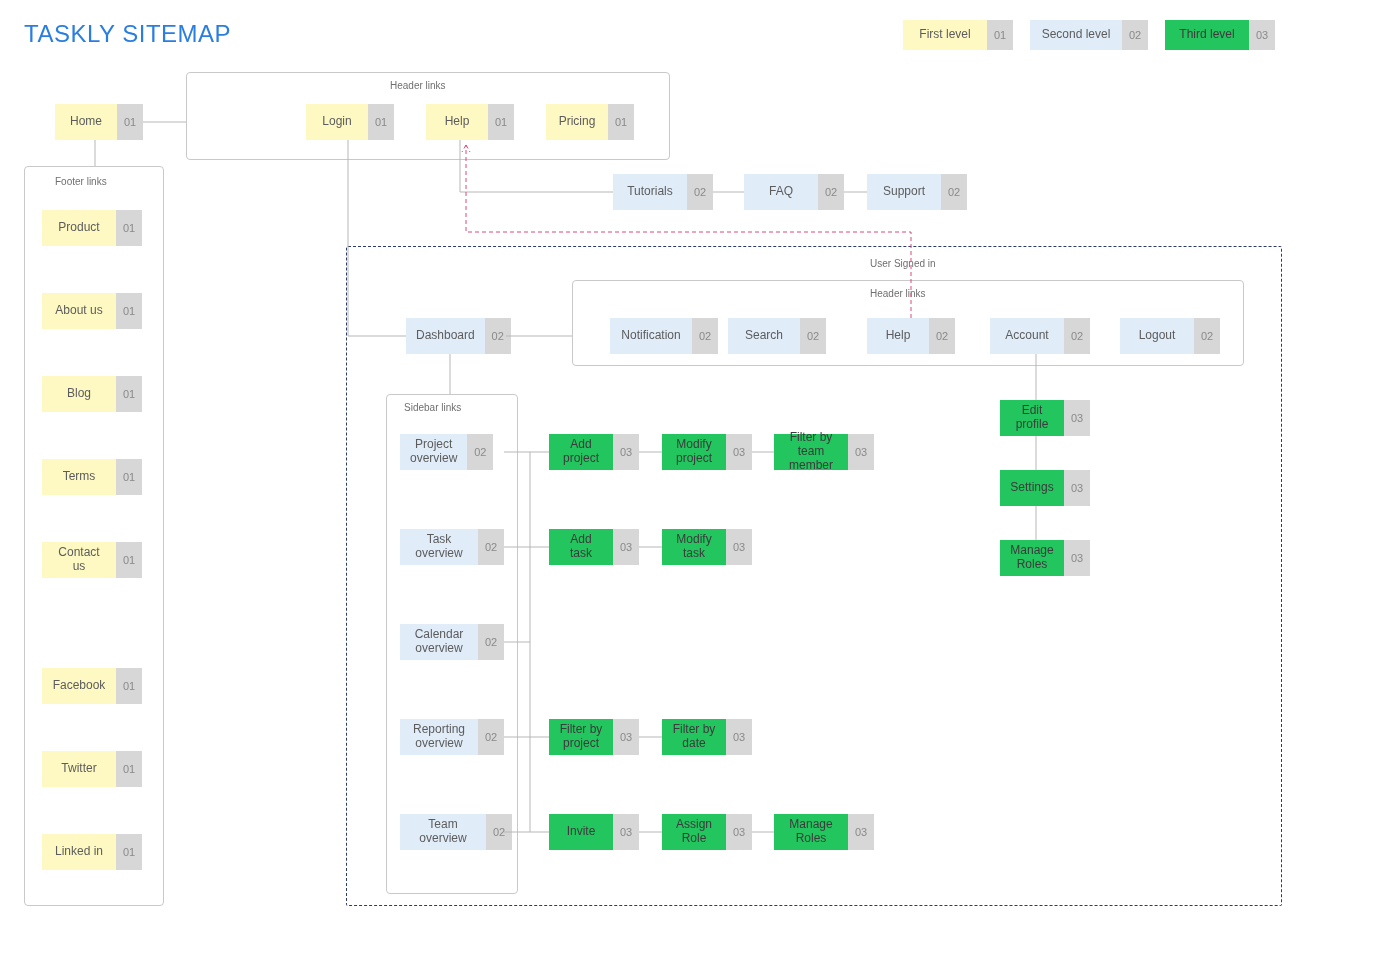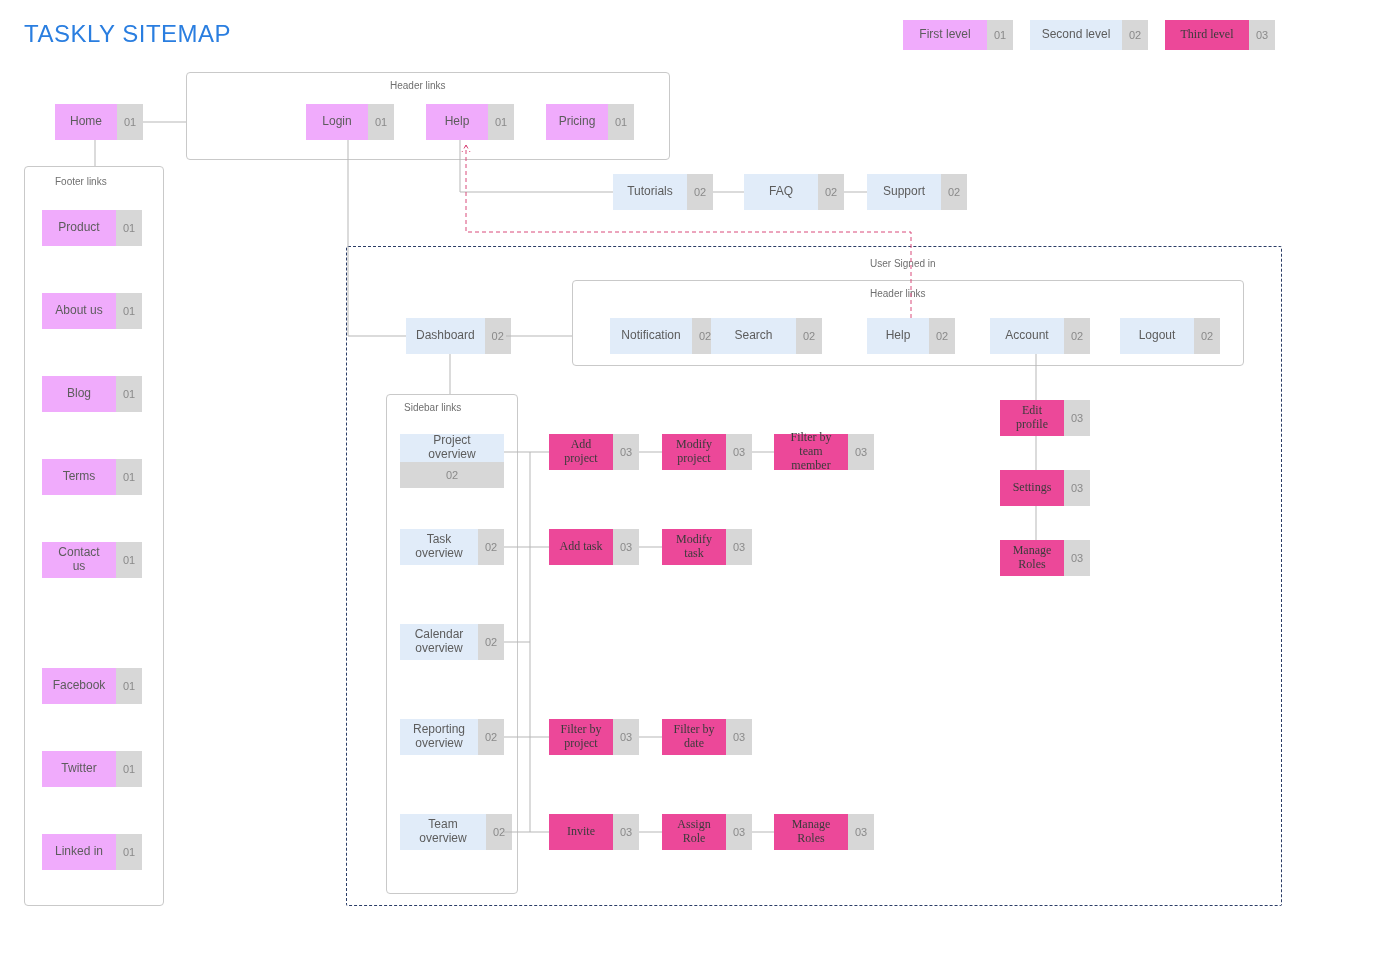--- a/index.html
+++ b/index.html
@@ -44,25 +44,25 @@
     color: #5c5c5c;
   }
   .node .num {
     flex: 0 0 26px;
     display: flex;
     align-items: center;
     justify-content: center;
     font-size: 11px;
     color: #8a8a8a;
   }
-  .lvl1 .lbl { background: #f0abfc; }
+  .lvl1 .lbl { background: #fef9c3; }
   .lvl1 .num { background: #d7d7d7; }
   .lvl2 .lbl { background: #e1ecf9; }
   .lvl2 .num { background: #d7d7d7; }
-  .lvl3 .lbl { background: #ec4899; color: #3b3b3b; font-family: Liberation Serif, serif; }
+  .lvl3 .lbl { background: #22c55e; color: #3b3b3b; }
   .lvl3 .num { background: #d7d7d7; }
 
   
   .group {
     position: absolute;
     border: 1px solid #c9c9c9;
     border-radius: 4px;
     box-sizing: border-box;
     background: transparent;
   }
@@ -195,21 +195,21 @@
     <div class="num">02</div>
   </div>
 
   <div class="group" style="left:572px; top:280px; width:672px; height:86px;"></div>
   <div class="group-title" style="left:870px; top:288px;">Header links</div>
 
   <div class="node lvl2" style="left:610px; top:318px; width:108px;">
     <div class="lbl">Notification</div>
     <div class="num">02</div>
   </div>
-  <div class="node lvl2" style="left:711px; top:318px; width:111px;">
+  <div class="node lvl2" style="left:728px; top:318px; width:98px;">
     <div class="lbl">Search</div>
     <div class="num">02</div>
   </div>
   <div class="node lvl2" style="left:867px; top:318px; width:88px;">
     <div class="lbl">Help</div>
     <div class="num">02</div>
   </div>
   <div class="node lvl2" style="left:990px; top:318px; width:100px;">
     <div class="lbl">Account</div>
     <div class="num">02</div>
@@ -228,21 +228,21 @@
     <div class="num">03</div>
   </div>
   <div class="node lvl3" style="left:1000px; top:540px; width:90px;">
     <div class="lbl">Manage Roles</div>
     <div class="num">03</div>
   </div>
 
   <div class="group" style="left:386px; top:394px; width:132px; height:500px;"></div>
   <div class="group-title" style="left:404px; top:402px;">Sidebar links</div>
 
-  <div class="node lvl2" style="left:400px; top:434px; width:104px;flex-direction:column;">
+  <div class="node lvl2" style="left:400px; top:434px; width:84px;">
     <div class="lbl">Project overview</div>
     <div class="num">02</div>
   </div>
   <div class="node lvl2" style="left:400px; top:529px; width:104px;">
     <div class="lbl">Task overview</div>
     <div class="num">02</div>
   </div>
   <div class="node lvl2" style="left:400px; top:624px; width:104px;">
     <div class="lbl">Calendar overview</div>
     <div class="num">02</div>

